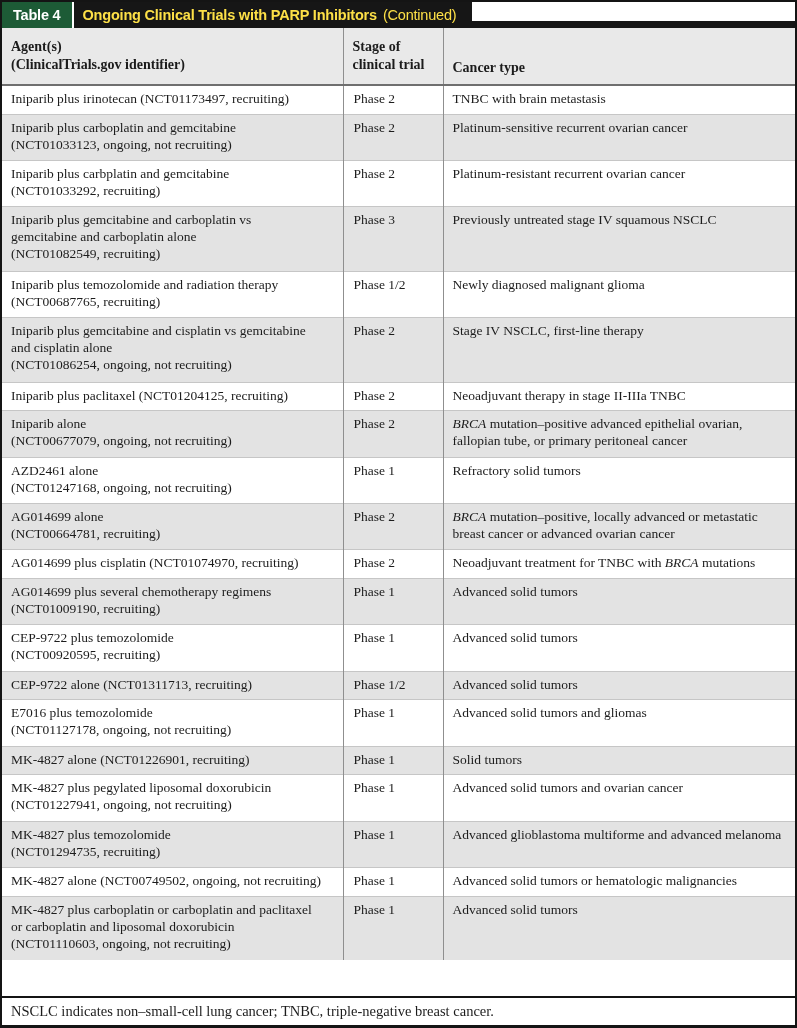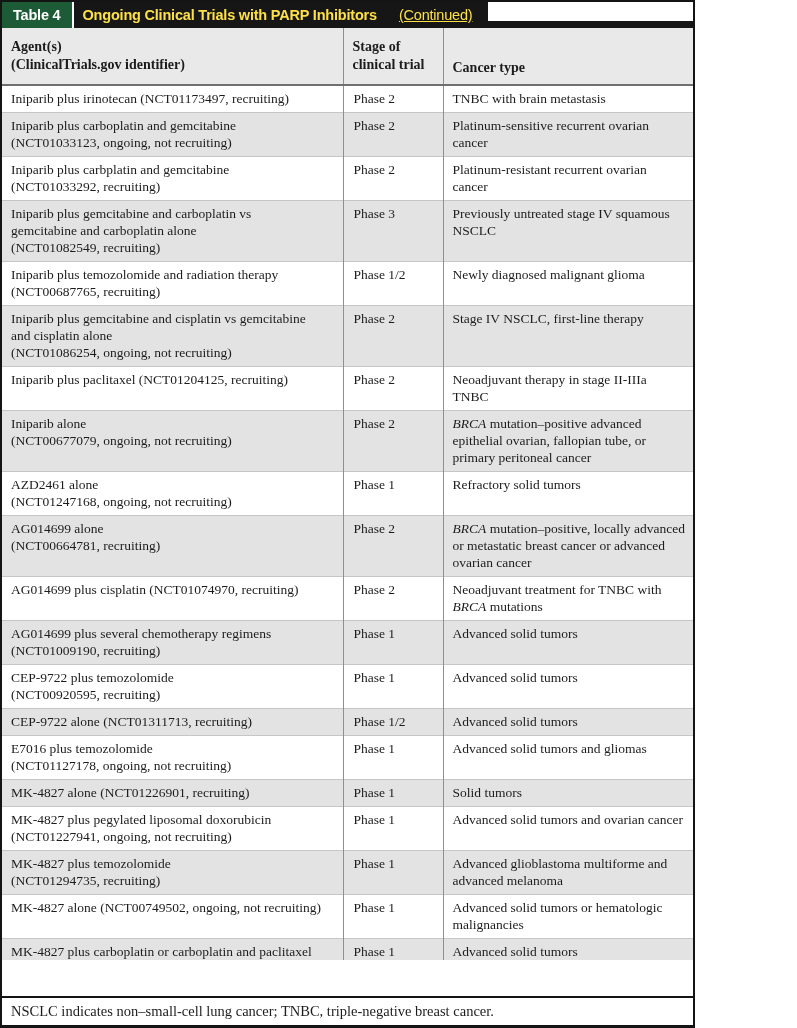--- a/index.html
+++ b/index.html
@@ -1,36 +1,36 @@
 <!DOCTYPE html>
 <html style="--header_green: #1d5b36; --bar_black: #161616; --colhead_gray: #e9e9e9; --stripe_gray: #e3e3e3;"><head>
 <meta charset="utf-8">
 <style>
   html,body { margin:0; padding:0; background:#ffffff; }
   .frame {
-    width:695px; height:1028px; box-sizing:border-box;
+    width:797px; height:1028px; box-sizing:border-box;
     border:2px solid #141414; border-bottom-width:3px;
     background:#fff; display:flex; flex-direction:column;
     font-family:"Liberation Serif", serif; color:#1c1c1c;
   }
 
   
   .titlebar { flex:0 0 26px; display:flex; align-items:stretch; background:#fff;
               font-family:"Liberation Sans", sans-serif; font-weight:bold; }
   .table-label {
     background:var(--header_green, #1d5b36); color:#fff; font-size:14.5px;
     display:flex; align-items:center; padding:0 11px; border-right:2px solid #fff;
     letter-spacing:-0.2px; white-space:nowrap;
   }
   .title-black {
     background:var(--bar_black, #161616); color:#fde047; font-size:14.5px;
     display:flex; align-items:center; padding:0 16px 0 9px;
     letter-spacing:-0.2px; white-space:nowrap;
   }
-  .title-black .continued { font-weight:normal; margin-left:22px;text-decoration:underline; }
+  .title-black .continued { font-weight:normal; margin-left:6px; }
   .titlebar .fill { flex:1; border-bottom:7px solid var(--bar_black, #161616); background:#fff; }
 
   
   .table-wrap { flex:1 1 auto; overflow:hidden; }
   table { width:100%; height:100%; border-collapse:collapse; table-layout:fixed; }
   col.c-agent  { width:341px; }
   col.c-stage  { width:100px; }
   th, td { vertical-align:top; text-align:left; white-space:pre-line;
            font-size:13.5px; line-height:17px; padding:4px 8px 5px 9px; }
   thead th {

